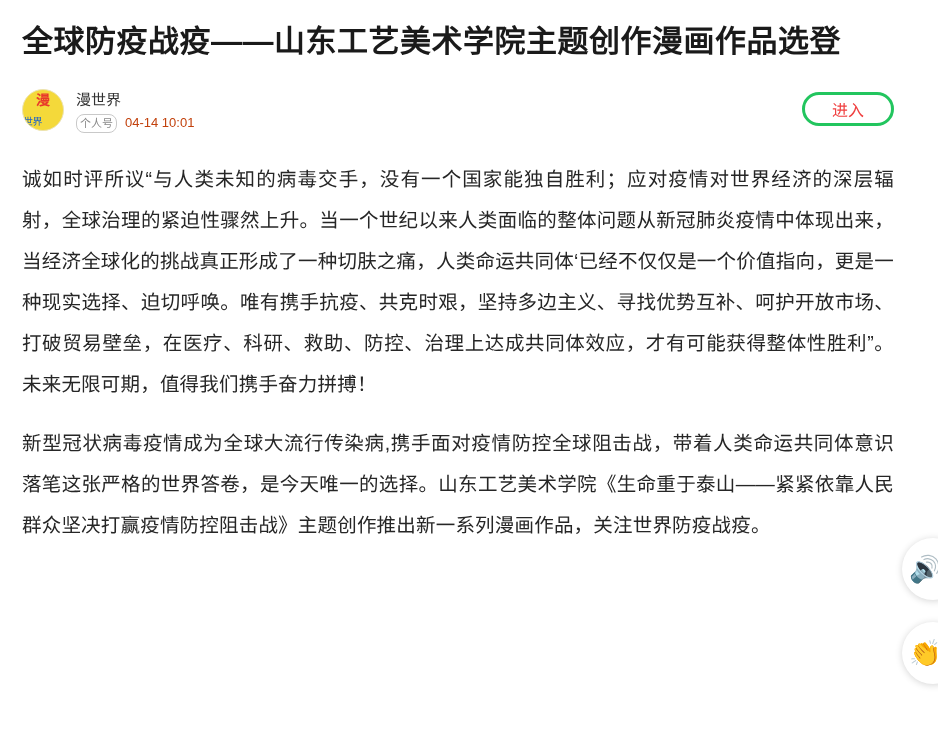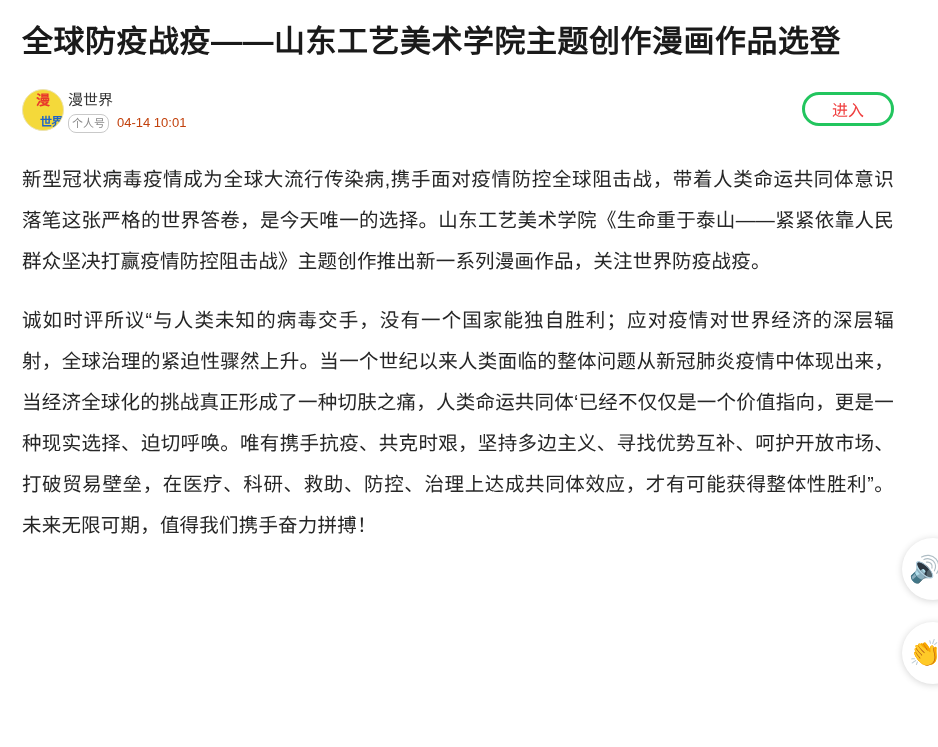--- a/index.html
+++ b/index.html
@@ -63,30 +63,30 @@
     font-weight: bold;
     color: #e8392b;
     line-height: 15px;
     font-family: "Liberation Sans", sans-serif;
   }
   .avatar .av-bot {
     position: absolute;
     bottom: 2px;
     left: 0;
     right: 0;
-    text-align: right;
-    font-size: 12px;
-    font-weight: bold;
+    text-align: left;
+    font-size: 10px;
+    font-weight: normal;
     color: #1e64c8;
     line-height: 12px;
     letter-spacing: -0.5px;
   }
 
   .byline-text {
-    margin-left: 4px;
+    margin-left: 12px;
     display: flex;
     flex-direction: column;
     justify-content: space-between;
     padding-top: 1px;
   }
   .author-name {
     font-size: 15px;
     color: #333333;
     line-height: 19px;
     margin-bottom: 5px;
@@ -181,22 +181,22 @@
       <div class="meta-row">
         <span class="acct-badge">个人号</span>
         <span class="timestamp">04-14 10:01</span>
       </div>
     </div>
 
     <div class="enter-button">进入</div>
   </div>
 
   <div class="body-copy">
+    <p>诚如时评所议“与人类未知的病毒交手，没有一个国家能独自胜利；应对疫情对世界经济的深层辐射，全球治理的紧迫性骤然上升。当一个世纪以来人类面临的整体问题从新冠肺炎疫情中体现出来，当经济全球化的挑战真正形成了一种切肤之痛，人类命运共同体‘已经不仅仅是一个价值指向，更是一种现实选择、迫切呼唤。唯有携手抗疫、共克时艰，坚持多边主义、寻找优势互补、呵护开放市场、打破贸易壁垒，在医疗、科研、救助、防控、治理上达成共同体效应，才有可能获得整体性胜利”。未来无限可期，值得我们携手奋力拼搏！</p>
     <p>新型冠状病毒疫情成为全球大流行传染病,携手面对疫情防控全球阻击战，带着人类命运共同体意识落笔这张严格的世界答卷，是今天唯一的选择。山东工艺美术学院《生命重于泰山——紧紧依靠人民群众坚决打赢疫情防控阻击战》主题创作推出新一系列漫画作品，关注世界防疫战疫。</p>
-    <p>诚如时评所议“与人类未知的病毒交手，没有一个国家能独自胜利；应对疫情对世界经济的深层辐射，全球治理的紧迫性骤然上升。当一个世纪以来人类面临的整体问题从新冠肺炎疫情中体现出来，当经济全球化的挑战真正形成了一种切肤之痛，人类命运共同体‘已经不仅仅是一个价值指向，更是一种现实选择、迫切呼唤。唯有携手抗疫、共克时艰，坚持多边主义、寻找优势互补、呵护开放市场、打破贸易壁垒，在医疗、科研、救助、防控、治理上达成共同体效应，才有可能获得整体性胜利”。未来无限可期，值得我们携手奋力拼搏！</p>
   </div>
 
   <div class="fab fab-sound">
     <span class="fab-inner">🔊</span>
   </div>
 
   <div class="fab fab-clap">
     <span class="fab-inner">👏</span>
   </div>
 

